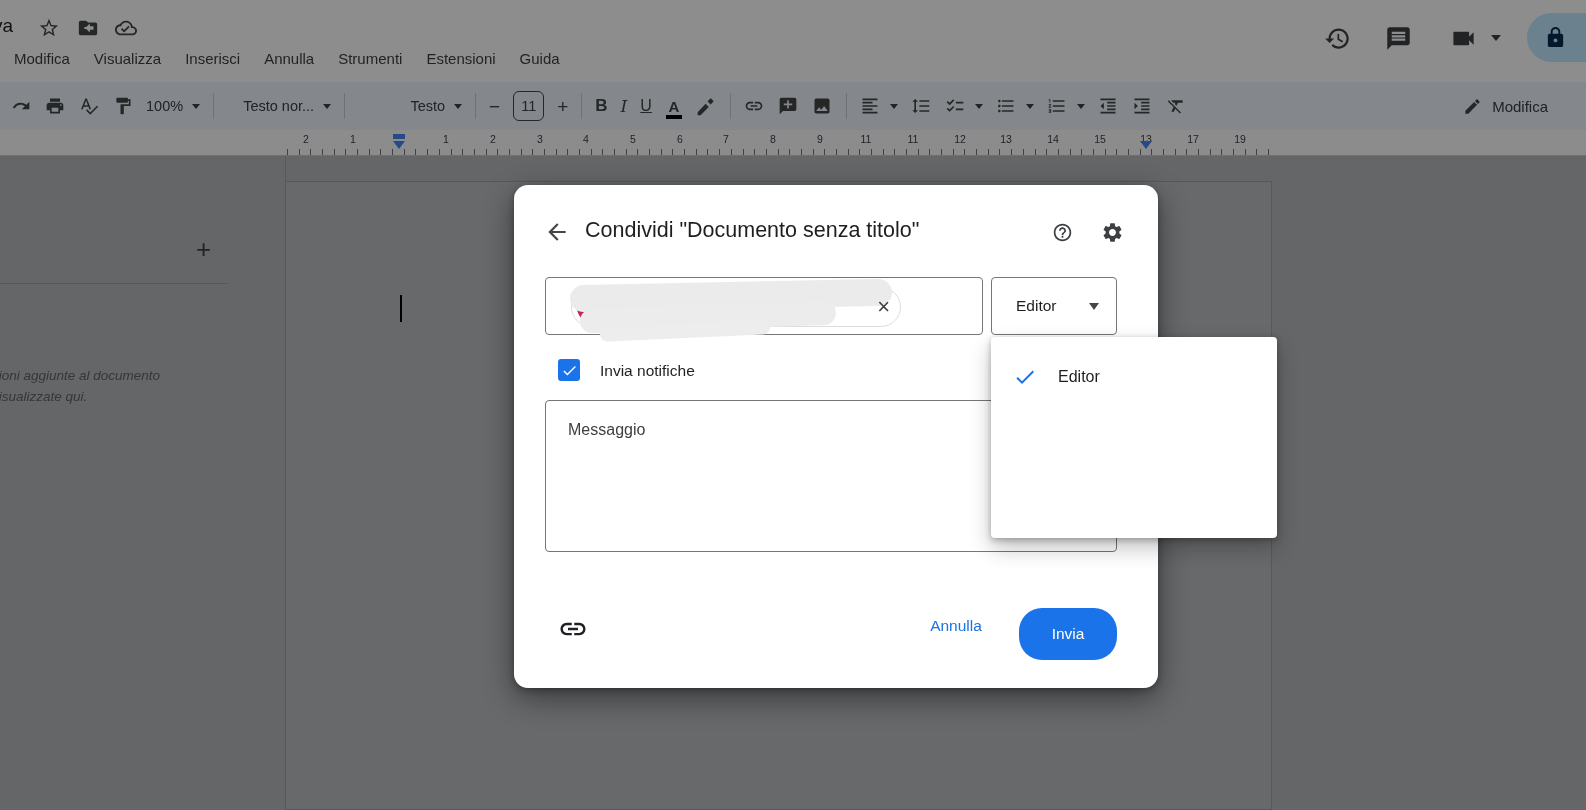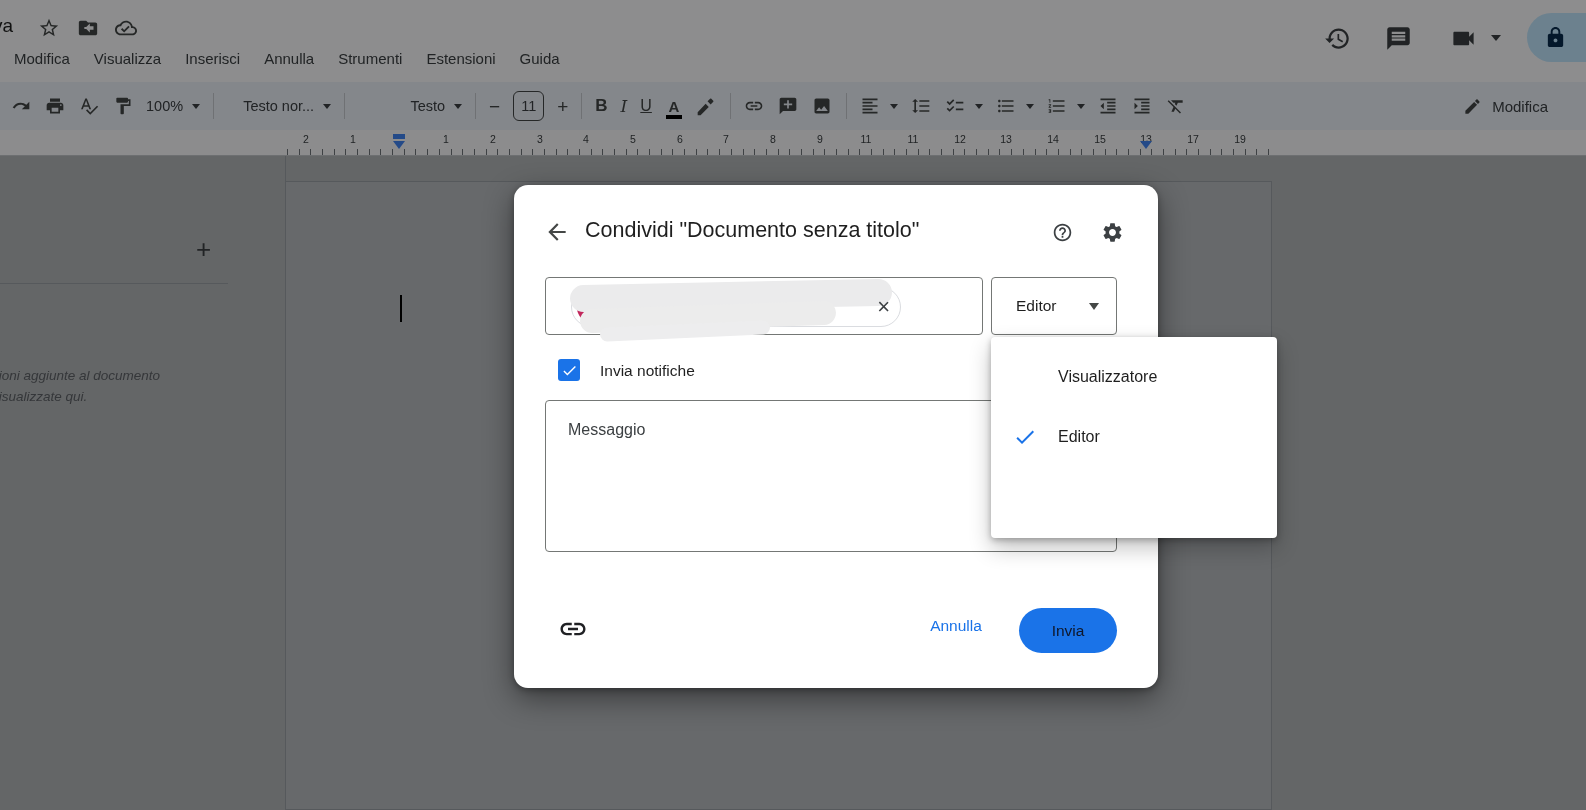--- a/index.html
+++ b/index.html
@@ -83,22 +83,22 @@
   .notify-check { position:absolute; left:44px; top:174px; width:22px; height:22px; background:#1a73e8; border-radius:3px;
     display:flex; align-items:center; justify-content:center; }
   .notify-check svg { width:17px; height:17px; fill:#fff; }
   .notify-label { position:absolute; left:86px; top:177px; font-size:15.5px; color:#1f1f1f; }
   .msg-area { position:absolute; left:31px; top:215px; width:572px; height:152px; border:1px solid #747775; border-radius:4px;
     padding:20px 22px; font-family:"Liberation Sans",sans-serif; font-size:16px; color:#1f1f1f; resize:none; outline:none; background:#fff; }
   .msg-area::placeholder { color:#3c4043; opacity:1; }
   .link-btn { position:absolute; left:44px; top:429px; width:30px; height:30px; color:#202124; }
   .link-btn svg { width:30px; height:30px; fill:currentColor; }
   .cancel-btn { position:absolute; left:398px; top:432px; width:88px; text-align:center; font-size:15.5px; font-weight:500; color:#1a73e8; }
-  .send-btn { position:absolute; left:505px; top:423px; width:98px; height:45px; background:#1a73e8; border-radius:23px;
-    display:flex; align-items:center; justify-content:center; color:#0f172a; font-size:15.5px; font-weight:500; }
+  .send-btn { position:absolute; left:505px; top:423px; width:98px; height:52px; background:#1a73e8; border-radius:23px;
+    display:flex; align-items:center; justify-content:center; color:#ffffff; font-size:15.5px; font-weight:500; }
 
   
   .role-menu { position:absolute; left:991px; top:337px; width:286px; height:201px; background:#fff; border-radius:4px; z-index:70;
     box-shadow:0 2px 6px rgba(0,0,0,.28),0 10px 22px rgba(0,0,0,.24); padding-top:10px; }
   .role-item { position:relative; height:60px; display:flex; align-items:center; padding-left:67px; font-size:16px; color:#1f1f1f; }
   .role-item .check { position:absolute; left:22px; top:18px; width:24px; height:24px; color:#1a73e8; }
   .role-item .check svg { width:24px; height:24px; fill:currentColor; }
 </style>
 </head>
 <body>
@@ -375,23 +375,20 @@
         </svg>
     </span>
     <span class="cancel-btn">Annulla</span>
     <div class="send-btn">
       <span>Invia</span>
     </div>
   </div>
 
   <div class="role-menu">
     <div class="role-item">
-      <span>Visualizzatore</span>
-    </div>
-    <div class="role-item">
       <span class="check">
         <svg viewBox="0 0 24 24">
             <path d="M9 16.17L4.83 12l-1.42 1.41L9 19 21 7l-1.41-1.41z"></path>
           </svg>
       </span>
       <span>Editor</span>
     </div>
   </div>
 
 </div>

